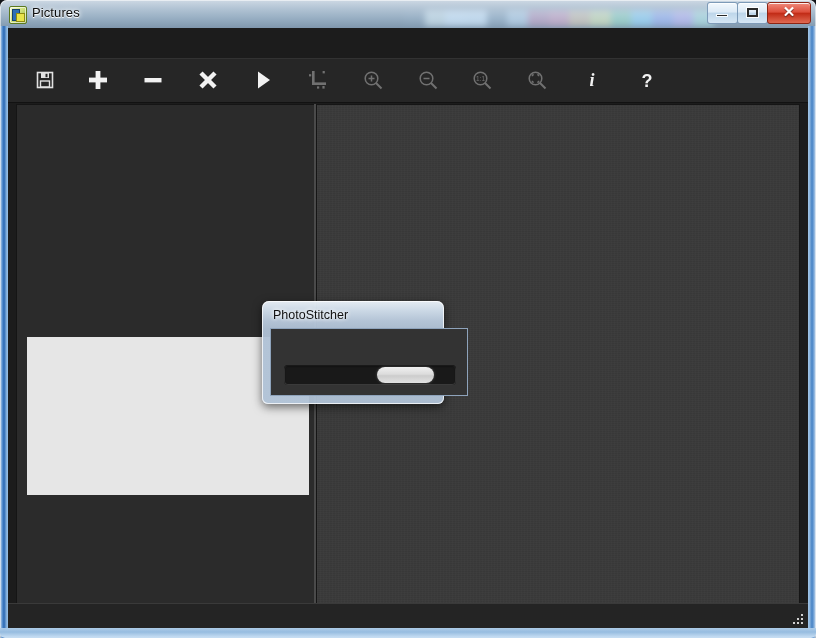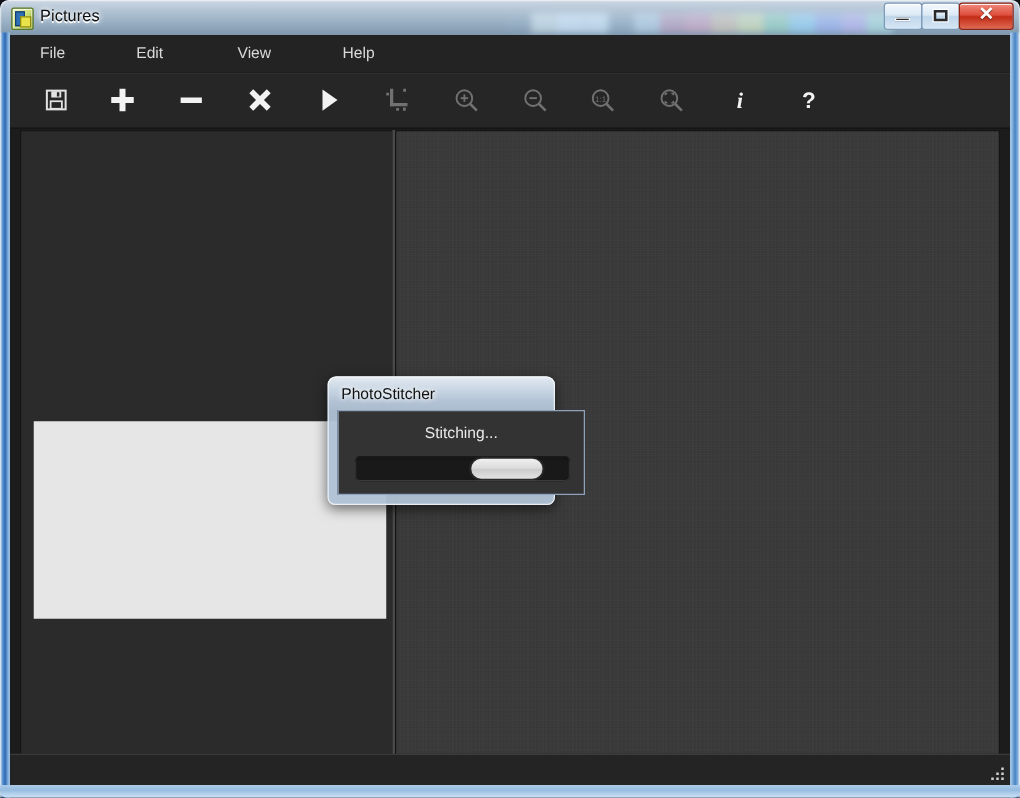--- a/index.html
+++ b/index.html
@@ -372,26 +372,20 @@
     <div class="winbtn" id="btn-max">
       <span class="glyph-max"></span>
     </div>
     <div class="winbtn" id="btn-close">
       <span class="glyph-close">✕</span>
     </div>
   </div>
 
   <div id="client">
 
-    <div id="menubar">
-      <div class="menu-item" style="left:20px">File</div>
-      <div class="menu-item" style="left:97px">Edit</div>
-      <div class="menu-item" style="left:178px">View</div>
-      <div class="menu-item" style="left:262px">Help</div>
-    </div>
 
     <div id="toolbar">
 
       <div class="tbtn" style="left:20px">
         <svg width="20" height="20" viewBox="0 0 20 20">
           <rect x="2.5" y="2.5" width="15" height="15" fill="none" stroke="#e2e2e2" stroke-width="1.6"></rect>
           <rect x="6" y="3" width="8" height="5" fill="#e2e2e2"></rect>
           <rect x="10.5" y="3.8" width="2" height="3.4" fill="#262626"></rect>
           <rect x="5.5" y="11" width="9" height="6" fill="none" stroke="#e2e2e2" stroke-width="1.4"></rect>
         </svg>
@@ -560,20 +554,19 @@
       <i style="right:8px;  bottom:0px;"></i>
       <i style="right:0px;  bottom:4px;"></i>
       <i style="right:4px;  bottom:4px;"></i>
       <i style="right:0px;  bottom:8px;"></i>
     </div>
   </div>
 
   <div id="dialog">
     <div id="dialog-title">PhotoStitcher</div>
     <div id="dialog-body">
-      <div id="dialog-status">Stitching...</div>
       <div id="progress-track">
         <div id="progress-chunk" style="left: 54%; width: 33%;"></div>
       </div>
     </div>
   </div>
 
 </div>
 
 </body></html>

